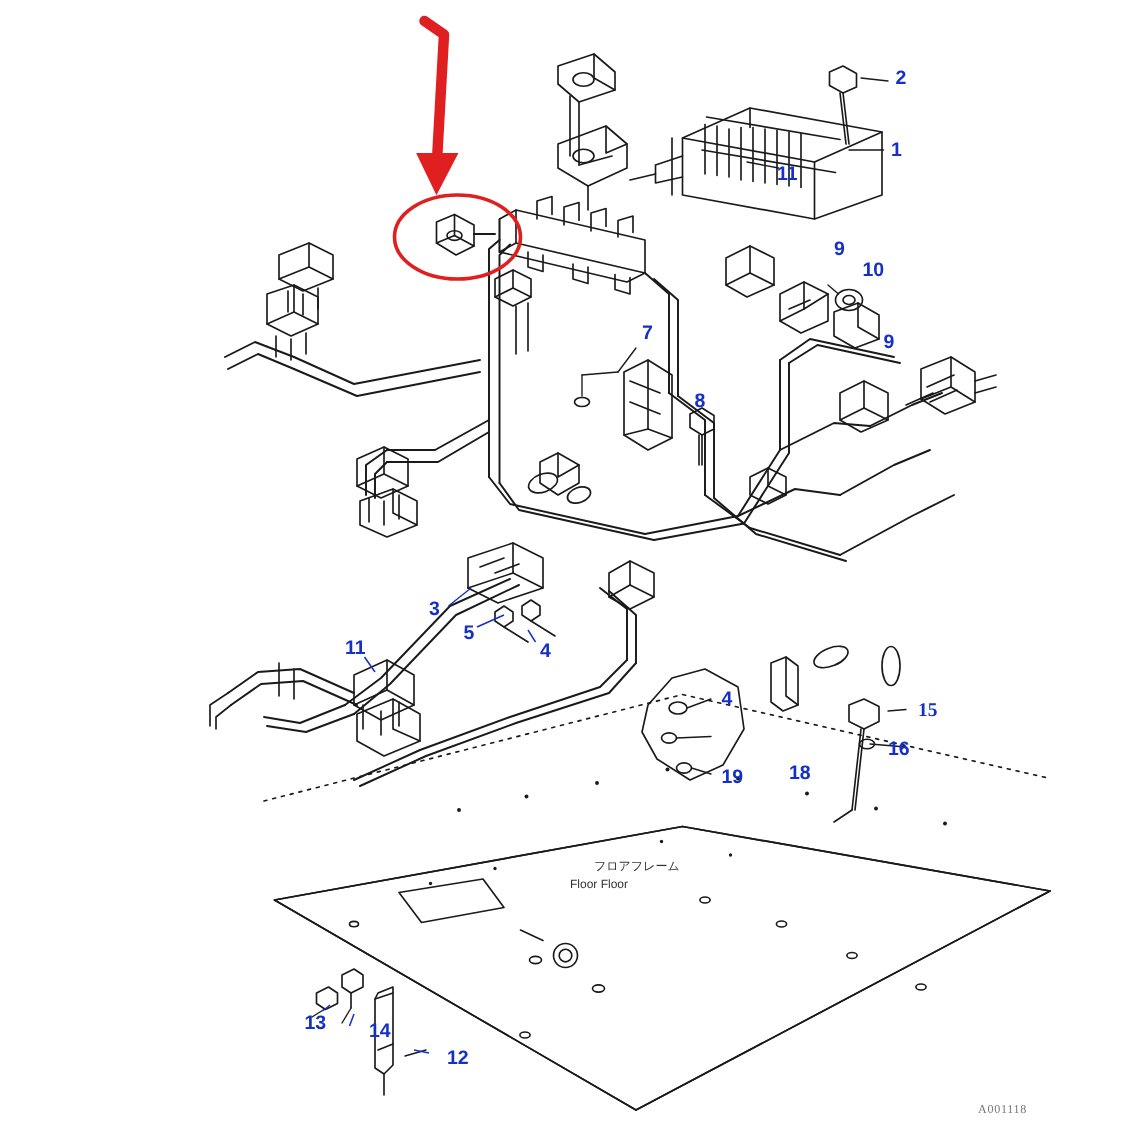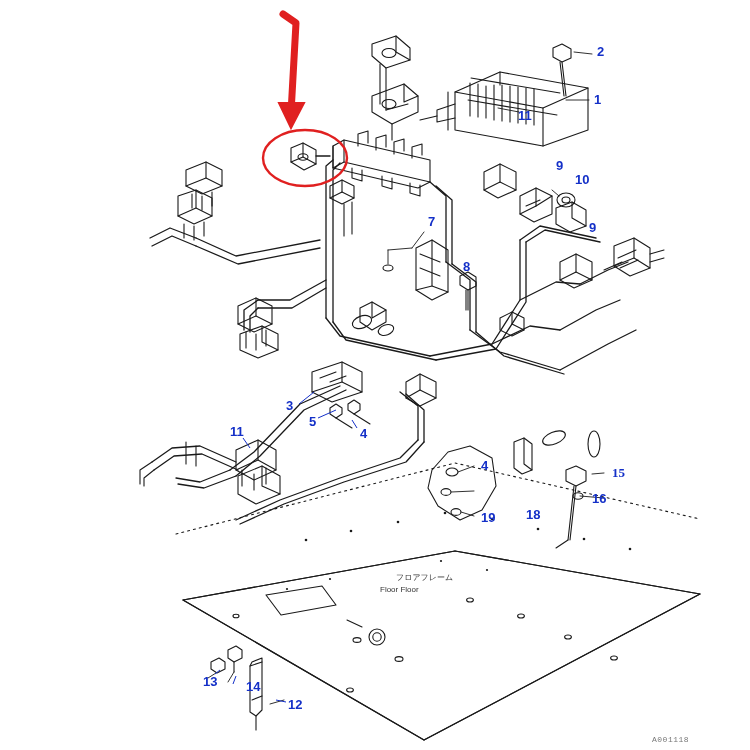--- a/index.html
+++ b/index.html
@@ -35,21 +35,21 @@
     position: absolute;
     font-family: "Liberation Sans", sans-serif;
     font-size: 8px;
     color: #333333;
     line-height: 1.25;
     text-align: center;
     white-space: nowrap;
   }
   .cornercode {
     position: absolute;
-    font-family: Liberation Mono, monospace;
+    font-family: Liberation Serif, serif;
     font-size: 8px;
     color: #777777;
     letter-spacing: 0.5px;
     white-space: nowrap;
   }
 </style>
 </head>
 <body>
 
 <div id="page">
@@ -394,21 +394,21 @@
   <div class="callout" style="left:286px; top:399px;">3</div>
   <div class="callout" style="left:360px; top:427px;">4</div>
   <div class="callout" style="left:309px; top:415px;">5</div>
   <div class="callout" style="left:428px; top:215px;">7</div>
   <div class="callout" style="left:463px; top:260px;">8</div>
   <div class="callout" style="left:556px; top:159px;">9</div>
   <div class="callout" style="left:589px; top:221px;">9</div>
   <div class="callout" style="left:575px; top:173px;text-align:right;">10</div>
   <div class="callout" style="left:518px; top:109px;">11</div>
   <div class="callout" style="left:230px; top:425px;">11</div>
-  <div class="callout" style="left:288px; top:698px;text-align:right;">12</div>
+  <div class="callout" style="left:298px; top:698px;text-align:right;">12</div>
   <div class="callout" style="left:203px; top:675px;">13</div>
   <div class="callout" style="left:222px; top:680px;margin-left:24px;">14</div>
   <div class="callout" style="left:612px; top:466px;font-family:Liberation Serif, serif;">15</div>
   <div class="callout" style="left:592px; top:492px;">16</div>
   <div class="callout" style="left:481px; top:459px;">4</div>
   <div class="callout" style="left:481px; top:508px;margin-left:45px;">18</div>
   <div class="callout" style="left:481px; top:511px;">19</div>
 
   <div class="floorlabel" style="left:396px; top:573px;">フロアフレーム</div>
   <div class="floorlabel" style="left:380px; top:585px;">Floor Floor</div>

